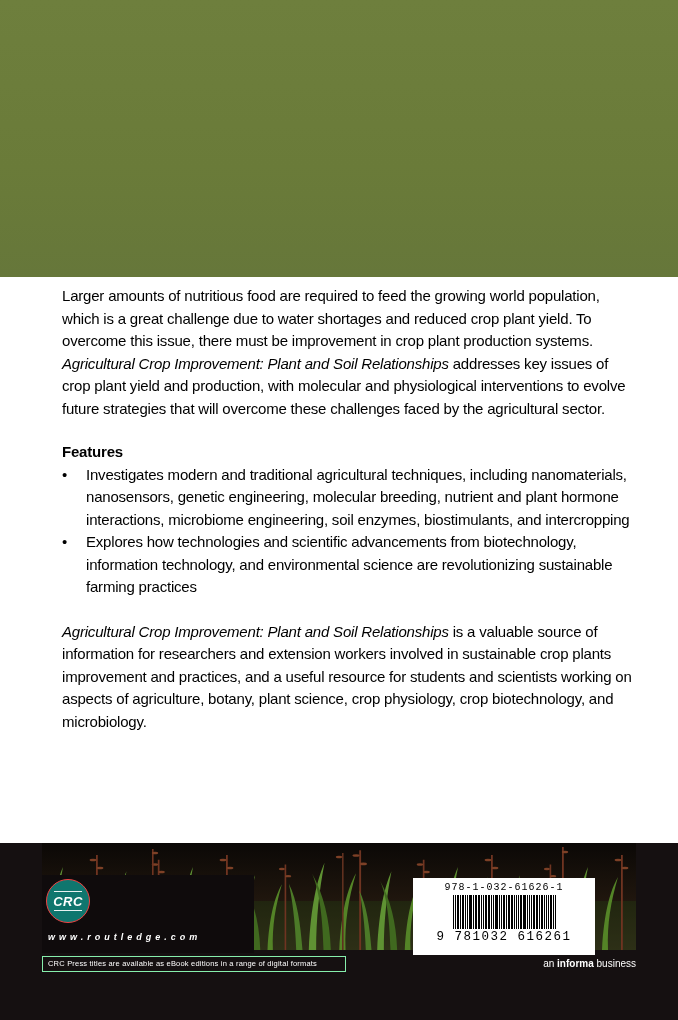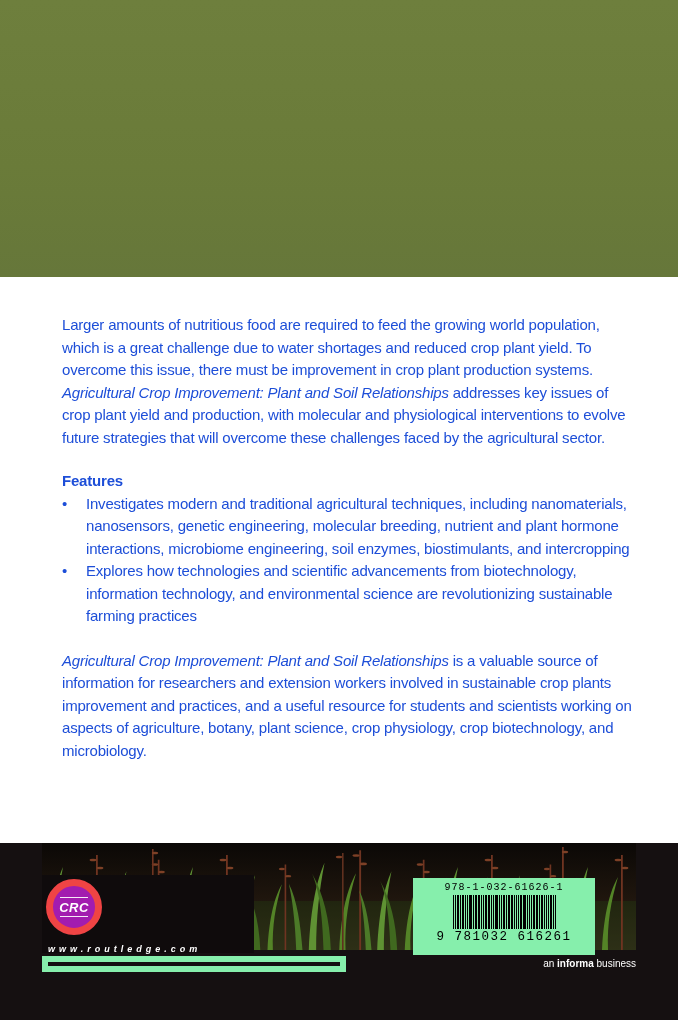--- a/index.html
+++ b/index.html
@@ -5,63 +5,63 @@
   html,body{margin:0;padding:0;background:#ffffff;}
   body{width:678px;height:1020px;position:relative;overflow:hidden;
        font-family:"Liberation Sans", sans-serif;}
   .cover{position:absolute;inset:0;width:678px;height:1020px;background:#ffffff;}
 
   
   .band-top{position:absolute;top:0;left:0;width:678px;height:277px;
             background:linear-gradient(180deg,#6e7f3d 0%,#6a7b39 60%,#66773a 100%);}
 
   
-  .content{position:absolute;top:314px;left:62px;width:570px;color:#1d4ed8;
+  .content{position:absolute;top:285px;left:62px;width:570px;color:#000000;
            font-size:15px;line-height:22.5px;letter-spacing:-0.2px;}
   .content p{margin:0;}
   .italic{font-style:italic;}
   .features-heading{font-weight:bold;margin-top:21px !important;}
   ul.features{list-style:none;margin:0;padding:0;}
   ul.features li{display:flex;}
   .marker{width:24px;flex:none;}
   .ftext{flex:1;}
   .audience{margin-top:22px !important;}
 
   
   .footer{position:absolute;left:0;top:843px;width:678px;height:177px;background:#151011;}
   .grass{position:absolute;left:42px;top:0;width:594px;height:107px;overflow:hidden;}
   .grass svg{display:block;}
 
   .publisher{position:absolute;left:42px;top:32px;width:212px;height:78px;
              background:#0f0b0c;display:flex;flex-direction:column;justify-content:flex-start;
              padding:4px 0 0 4px;box-sizing:border-box;}
   .pub-row{display:flex;align-items:center;gap:10px;}
-  .logo-circle{width:42px;height:42px;border:7px solid #ef4444;border-radius:50%;
-               background:#a21caf;color:#fff;display:flex;align-items:center;justify-content:center;
+  .logo-circle{width:42px;height:42px;border:1px solid #ef4444;border-radius:50%;
+               background:#0f766e;color:#fff;display:flex;align-items:center;justify-content:center;
                font-weight:bold;font-style:italic;font-size:13px;letter-spacing:.5px;
                position:relative;flex:none;}
   .logo-circle::before{content:"";position:absolute;left:7px;right:7px;top:11px;
                        border-top:1px solid rgba(255,255,255,.9);}
   .logo-circle::after{content:"";position:absolute;left:7px;right:7px;bottom:11px;
                       border-bottom:1px solid rgba(255,255,255,.9);}
   .pub-names{color:#fff;}
   .pub-name{font-size:19px;font-weight:bold;line-height:1.05;}
   .pub-sub{font-size:9px;letter-spacing:.3px;margin-top:1px;}
   .website{color:#fff;font-size:9px;font-weight:bold;letter-spacing:4px;margin-top:9px;padding-left:2px;font-style:italic;}
 
-  .barcode{position:absolute;left:413px;top:35px;width:182px;height:77px;background:#86efac;
+  .barcode{position:absolute;left:413px;top:35px;width:182px;height:77px;background:#ffffff;
            box-sizing:border-box;padding-top:4px;display:flex;flex-direction:column;align-items:center;}
   .isbn-top{font-family:"Liberation Mono", monospace;font-size:10px;letter-spacing:1px;color:#000;}
   .bars{margin-top:2px;height:34px;display:flex;gap:1px;align-items:stretch;}
   .bars i{display:block;background:#000;height:100%;}
   .isbn-digits{font-family:"Liberation Mono", monospace;font-size:12.5px;letter-spacing:1.5px;
                color:#000;margin-top:1px;}
 
   .ebook-note{position:absolute;left:42px;top:113px;width:304px;height:16px;box-sizing:border-box;
-              border:6px solid #86efac;color:#ffffff;font-size:7.5px;line-height:14px;
+              border:1px solid #86efac;color:#ffffff;font-size:7.5px;line-height:14px;
               padding-left:5px;letter-spacing:.2px;white-space:nowrap;overflow:hidden;}
   .informa{position:absolute;right:42px;top:115px;color:#ffffff;font-size:10px;text-align:center;}
   .informa b{font-weight:bold;}
 </style>
 </head>
 <body>
 
 <div class="cover">
 
   <div class="band-top"></div>

